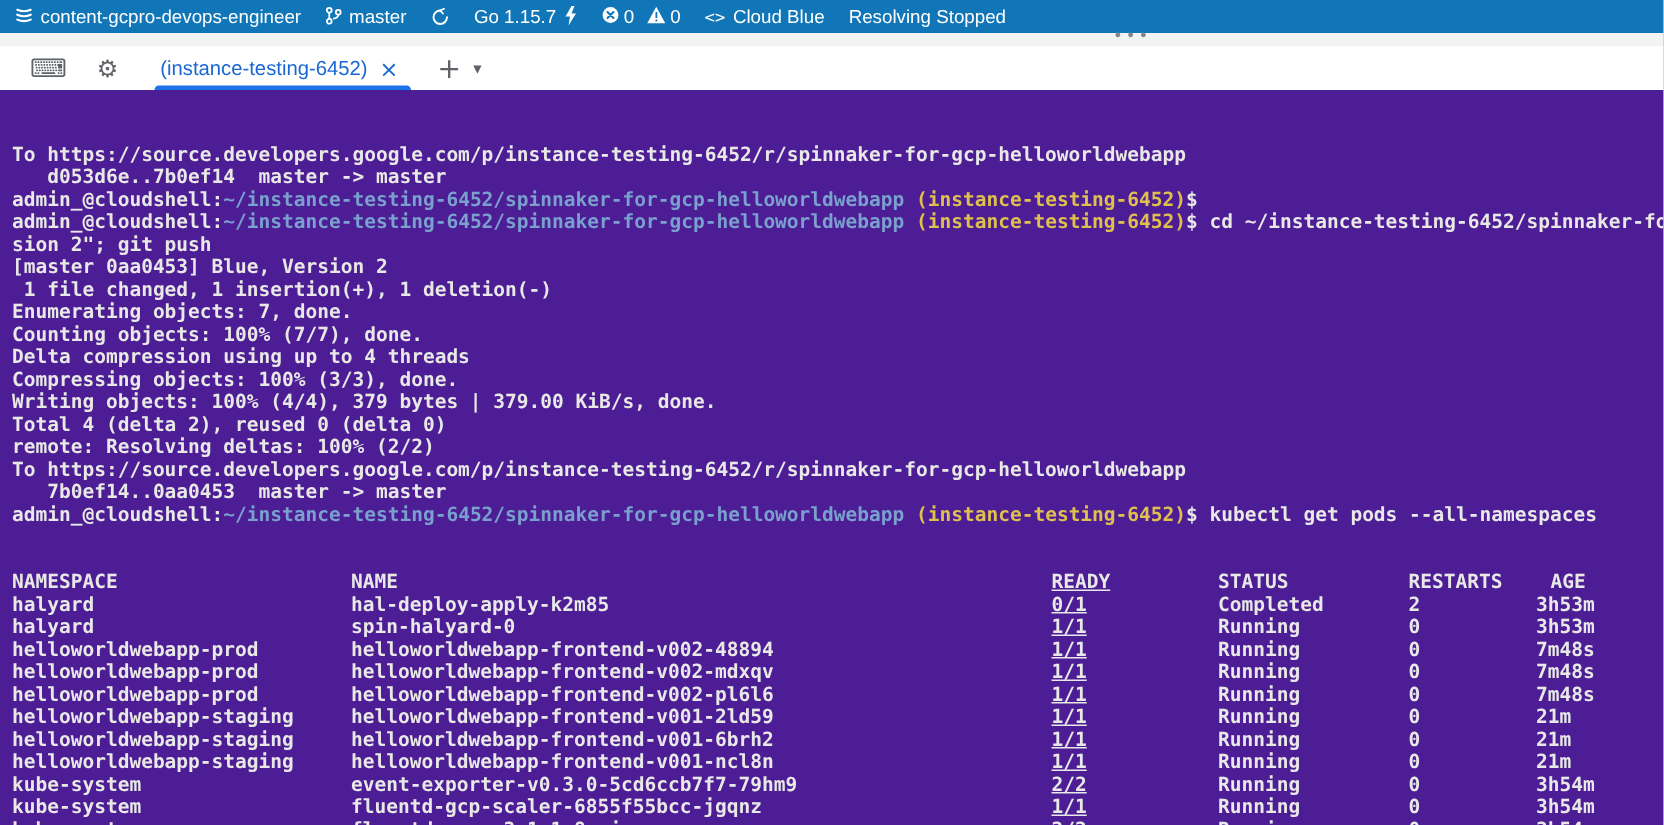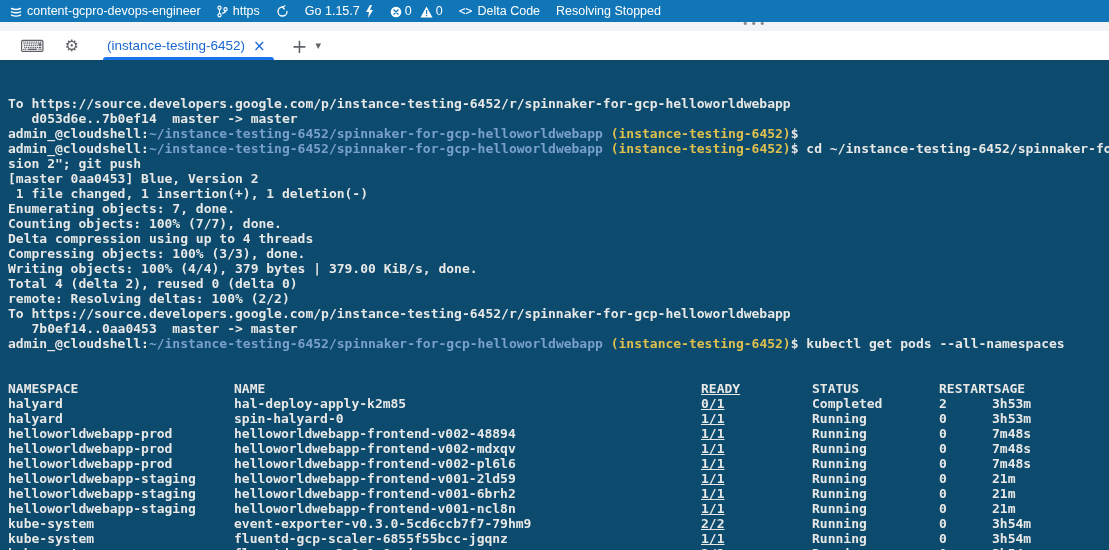--- a/index.html
+++ b/index.html
@@ -5,21 +5,21 @@
   * { margin:0; padding:0; box-sizing:border-box; }
   html,body { width:1109px; height:550px; overflow:hidden; background:#fff; }
   body { font-family:"Liberation Sans", sans-serif; position:relative; }
 
   
   .status-bar {
     height:22px; background:#1076b8; color:#fff;
     display:flex; align-items:center; gap:16px;
     padding:0 10px; font-size:12.5px; white-space:nowrap;
   }
-  .sb-group { display:flex; align-items:flex-end; gap:5px; }
+  .sb-group { display:flex; align-items:flex-start; gap:5px; }
   .sb-group svg { display:block; }
   .sb-text { color:#fff; }
 
   
   .handle-strip { height:9px; background:#f1f3f4; position:relative; }
   .drag-dots {
     position:absolute; left:742px; top:-4px;
     color:#80868b; font-size:11px; letter-spacing:2px; line-height:11px;
     font-family:"DejaVu Sans", sans-serif; cursor:row-resize;
   }
@@ -40,38 +40,38 @@
   .term-tab .tab-close { color:#1967d2; font-size:15px; font-family:"DejaVu Sans", sans-serif; }
   .tab-underline {
     position:absolute; left:-2px; right:2px; bottom:0; height:3px;
     background:#1a73e8; border-radius:3px 3px 0 0;
   }
   .new-tab-btn { font-size:19px; color:#5f6368; margin-left:16px; font-family:"DejaVu Sans", sans-serif; cursor:pointer; }
   .tab-caret { font-size:11px; color:#5f6368; margin-left:8px; font-family:"DejaVu Sans", sans-serif; cursor:pointer; }
 
   
   .terminal {
-    height:490px; background:#0c4a6e; overflow:hidden;
+    height:490px; background:#4c1d95; overflow:hidden;
     padding:6px 0 0 8px;
     font-family:"DejaVu Sans Mono", monospace;
     font-size:13px; font-weight:bold; line-height:15px;
     color:#e8e8e6; white-space:pre; cursor:text;
   }
   .tline { white-space:pre; }
   .c-fg   { color:#e8e8e6; }
   .c-path { color:#7aa0cd; }
   .c-env  { color:#dfc04e; }
 
   .pod-row { display:flex; white-space:pre; }
   .pod-row .col-0 { flex:0 0 210px; }
   .pod-row .col-1 { flex:0 0 467px;margin-left:16px; }
   .pod-row .col-2 { flex:0 0 63px;text-decoration:underline; }
   .pod-row .col-3 { flex:0 0 95px;margin-left:48px; }
   .pod-row .col-4 { flex:0 0 85px;padding-left:32px; }
-  .pod-row .col-5 { flex:0 0 auto; }
+  .pod-row .col-5 { flex:0 0 auto;margin-left:32px; }
 </style>
 </head>
 <body>
 
 <div class="status-bar">
 
   <div class="sb-group">
     <span>
       <svg width="12" height="12" viewBox="0 0 12 12" fill="none" stroke="#fff" stroke-width="1.4" stroke-linecap="round">
         <path d="M1.5 2.5 Q6 4.5 10.5 2.5"></path>
@@ -84,21 +84,21 @@
 
   <div class="sb-group">
     <span>
       <svg width="11" height="13" viewBox="0 0 11 13" fill="none" stroke="#fff" stroke-width="1.2">
         <circle cx="2.5" cy="2.8" r="1.6"></circle>
         <circle cx="2.5" cy="10.2" r="1.6"></circle>
         <circle cx="8.5" cy="4.2" r="1.6"></circle>
         <path d="M2.5 4.4 V8.6 M8.5 5.8 Q8.5 8 5 8.4"></path>
       </svg>
     </span>
-    <span class="sb-text">https</span>
+    <span class="sb-text">master</span>
   </div>
 
   <div class="sb-group">
     <span>
       <svg width="13" height="13" viewBox="0 0 13 13" fill="none" stroke="#fff" stroke-width="1.3" stroke-linecap="round">
         <path d="M11 6.5 A4.5 4.5 0 1 1 6.5 2"></path>
         <path d="M6.5 2 L9 0.8 M6.5 2 L8.3 4" stroke-width="1.2"></path>
       </svg>
     </span>
   </div>
@@ -129,21 +129,21 @@
           <rect x="6" y="4" width="1.2" height="4" fill="#1076b8"></rect>
           <rect x="6" y="9" width="1.2" height="1.3" fill="#1076b8"></rect>
         </svg>
       </span>
       <span class="sb-text">0</span>
     </span>
   </div>
 
   <div class="sb-group">
     <span class="sb-text" style="font-family:'DejaVu Sans Mono',monospace;font-size:11.5px;">&lt;&gt;</span>
-    <span class="sb-text">Delta Code</span>
+    <span class="sb-text">Cloud Blue</span>
   </div>
 
   <div class="sb-group">
     <span class="sb-text">Resolving Stopped</span>
   </div>
 </div>
 
 <div class="handle-strip">
   <span class="drag-dots">•••</span>
 </div>

